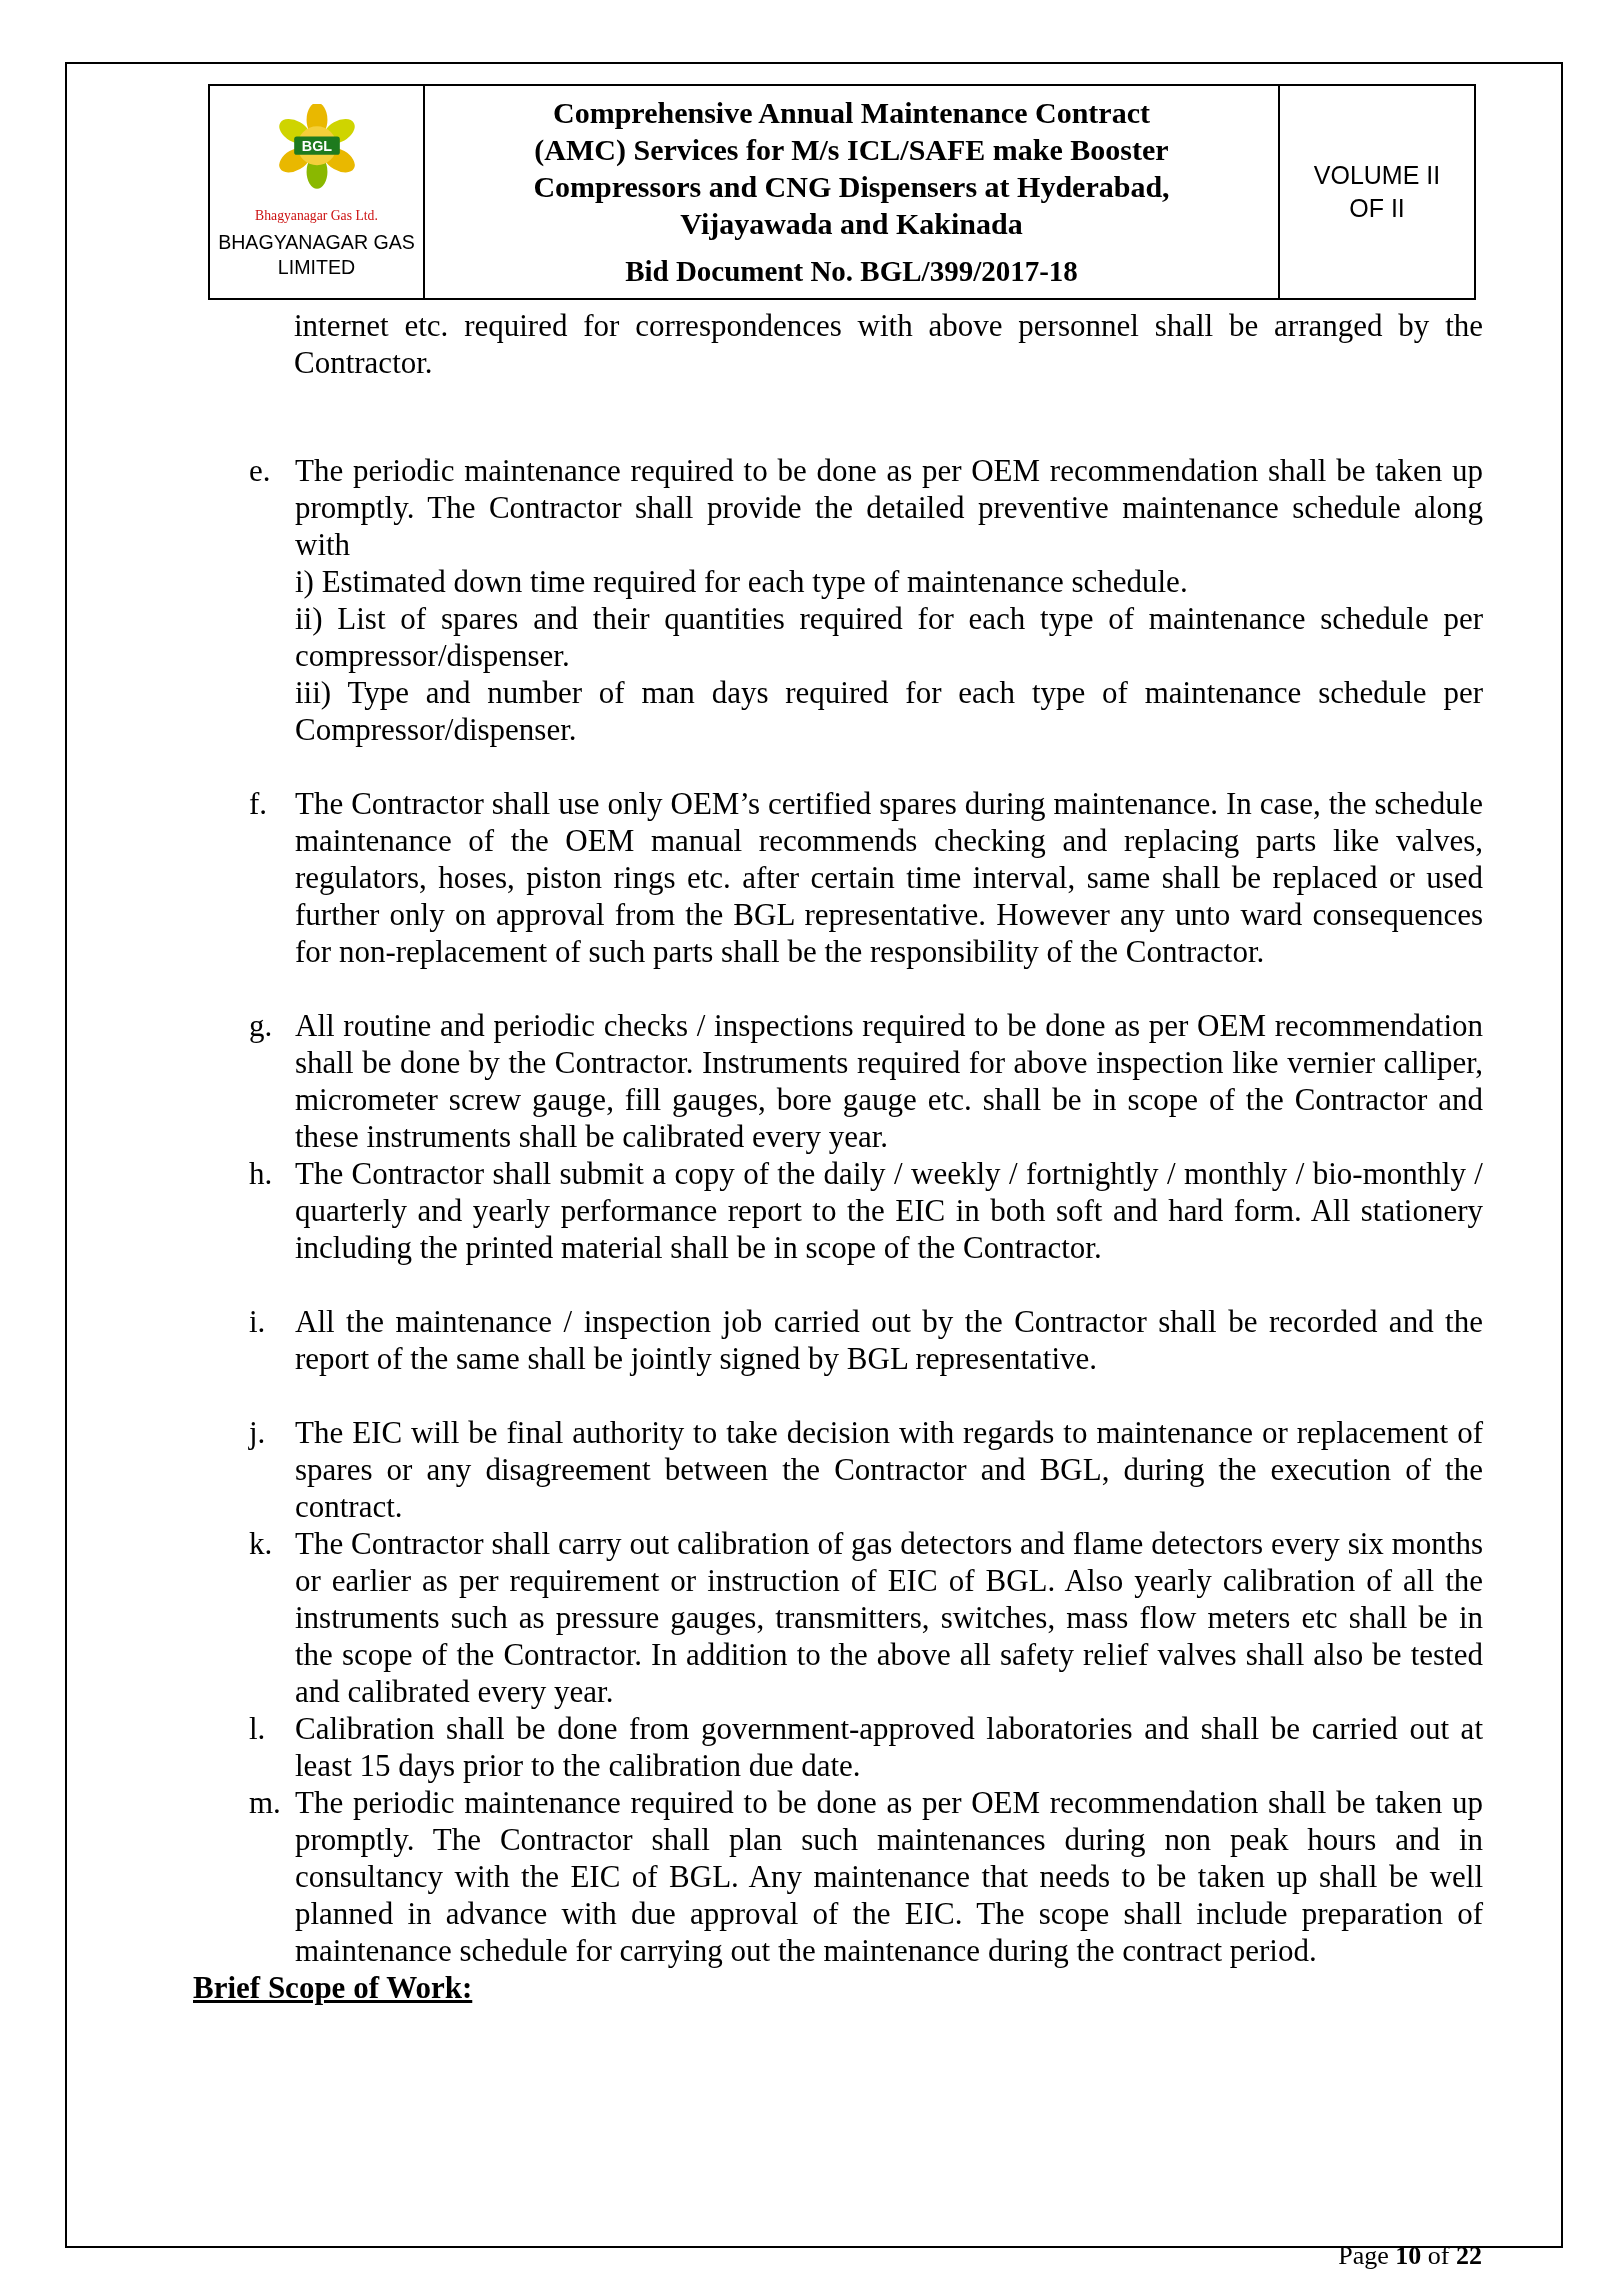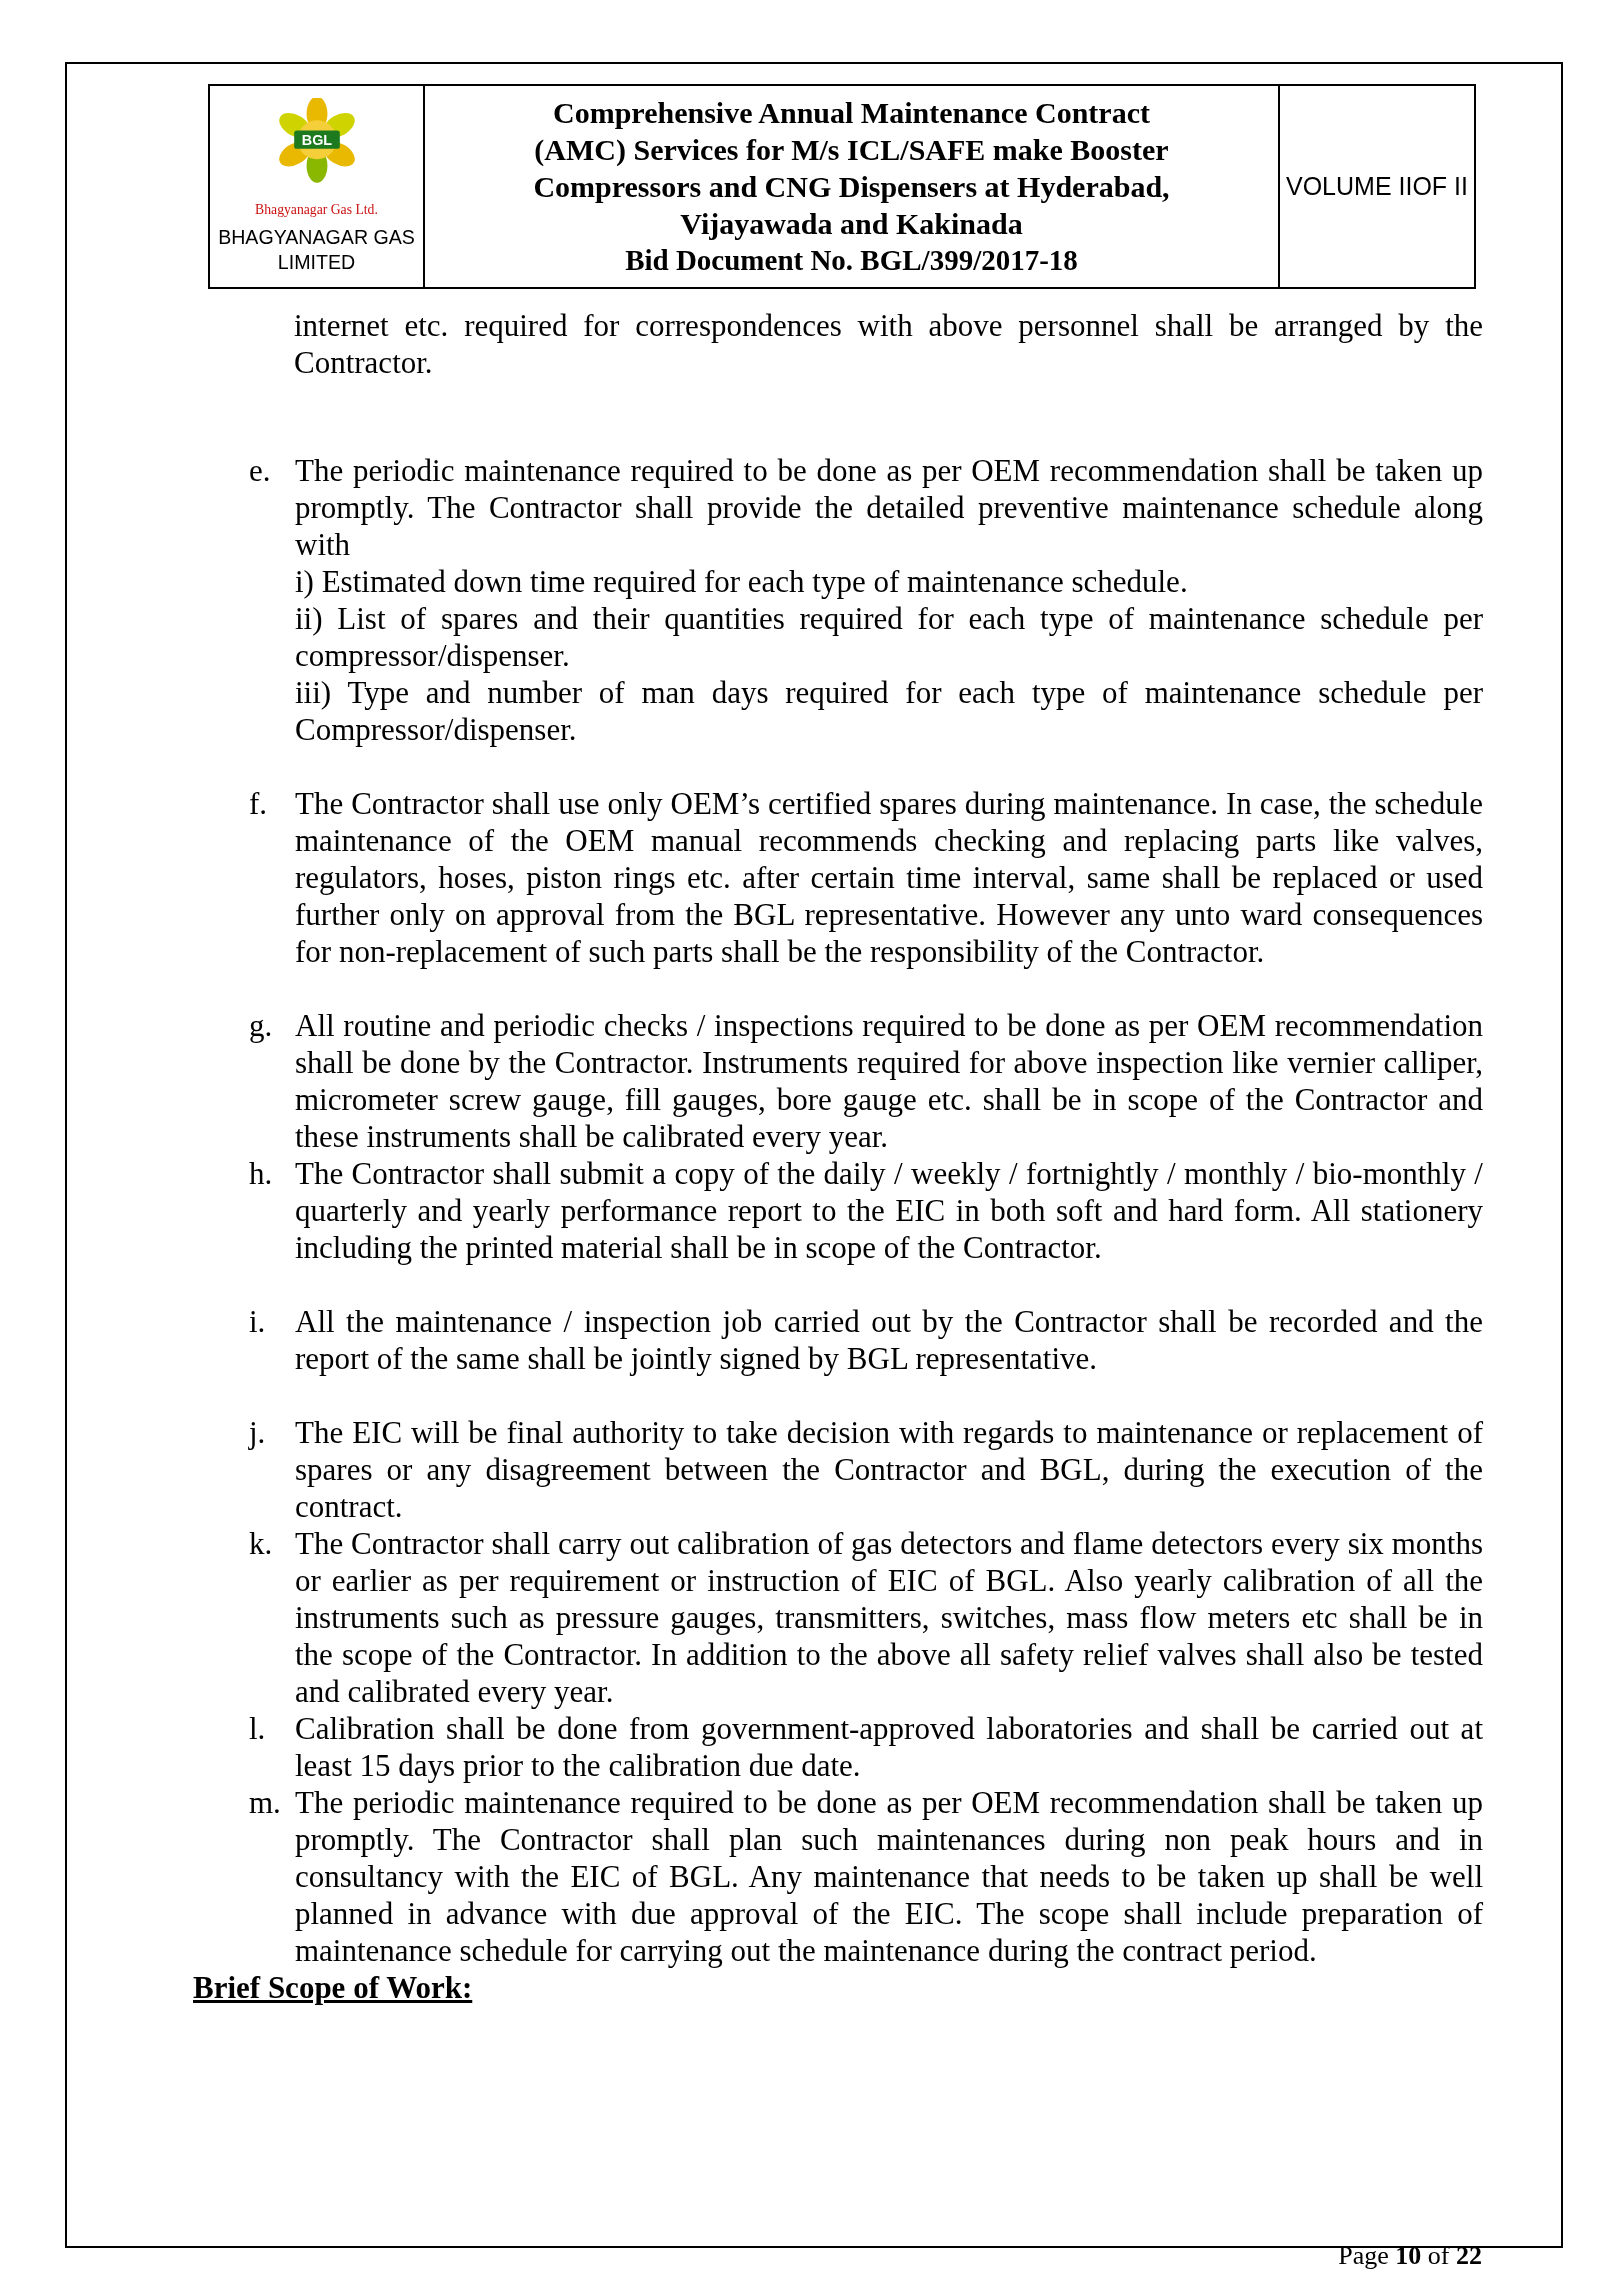--- a/index.html
+++ b/index.html
@@ -59,28 +59,28 @@
   .cell-title {
     flex: 1;
     text-align: center;
     padding: 7.9px 15.7px;
     box-sizing: border-box;
     display: flex;
     flex-direction: column;
     justify-content: center;
   }
   .title-line { font-weight: bold; font-size: 30px; line-height: 37px; }
-  .bid-doc   { font-weight: bold; font-size: 29px; line-height: 37px; }
+  .bid-doc   { font-weight: bold; font-size: 29px; line-height: 37px; margin-top: 11px; }
   .cell-volume {
     width: 196px;
     flex: none;
     border-left: 2px solid #000;
     box-sizing: border-box;
     display: flex;
-    flex-direction: row;
+    flex-direction: column;
     align-items: center;
     justify-content: center;
     font-family: "Liberation Sans", sans-serif;
     font-size: 25px;
     line-height: 33px;
   }
   .content {
     position: absolute;
     left: 193px;
     top: 307px;

